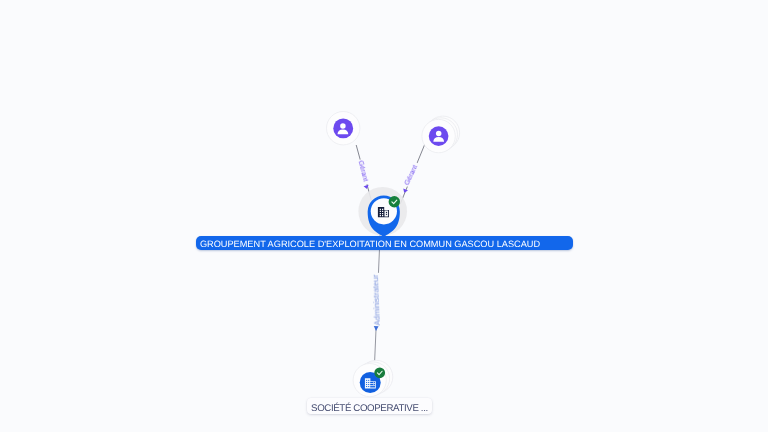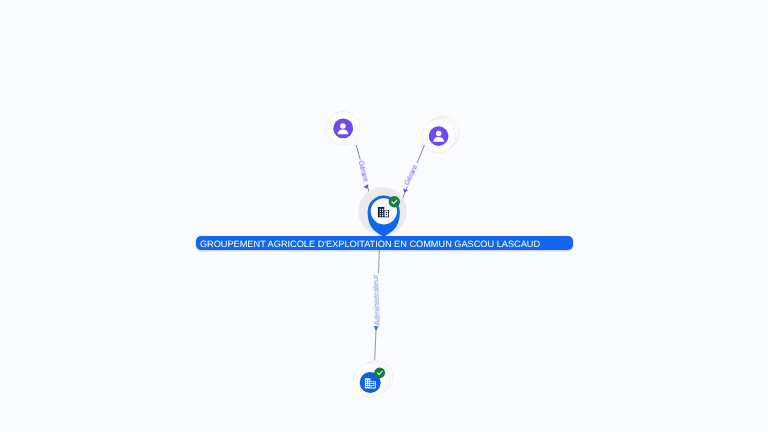--- a/index.html
+++ b/index.html
@@ -125,14 +125,15 @@
       <path d="M376.00 331.10 L373.79 326.01 L378.59 326.20 Z" fill="#3f6fd8"></path>
     </g>
   </svg>
 
 
 
   <div class="bluebar" style="left:195.6px;top:235.8px;width:377px;height:14.6px;">
       <span>GROUPEMENT AGRICOLE D'EXPLOITATION EN COMMUN GASCOU LASCAUD</span>
     </div>
 
+  <div class="lbl" style="left:306.6px;top:397.5px;width:125.7px;height:16.9px;padding-top:5.6px;box-sizing:border-box;font-size:9.7px;letter-spacing:-0.37px;">SOCIÉTÉ COOPERATIVE ...</div>
 
 </div>
 
 </body></html>

